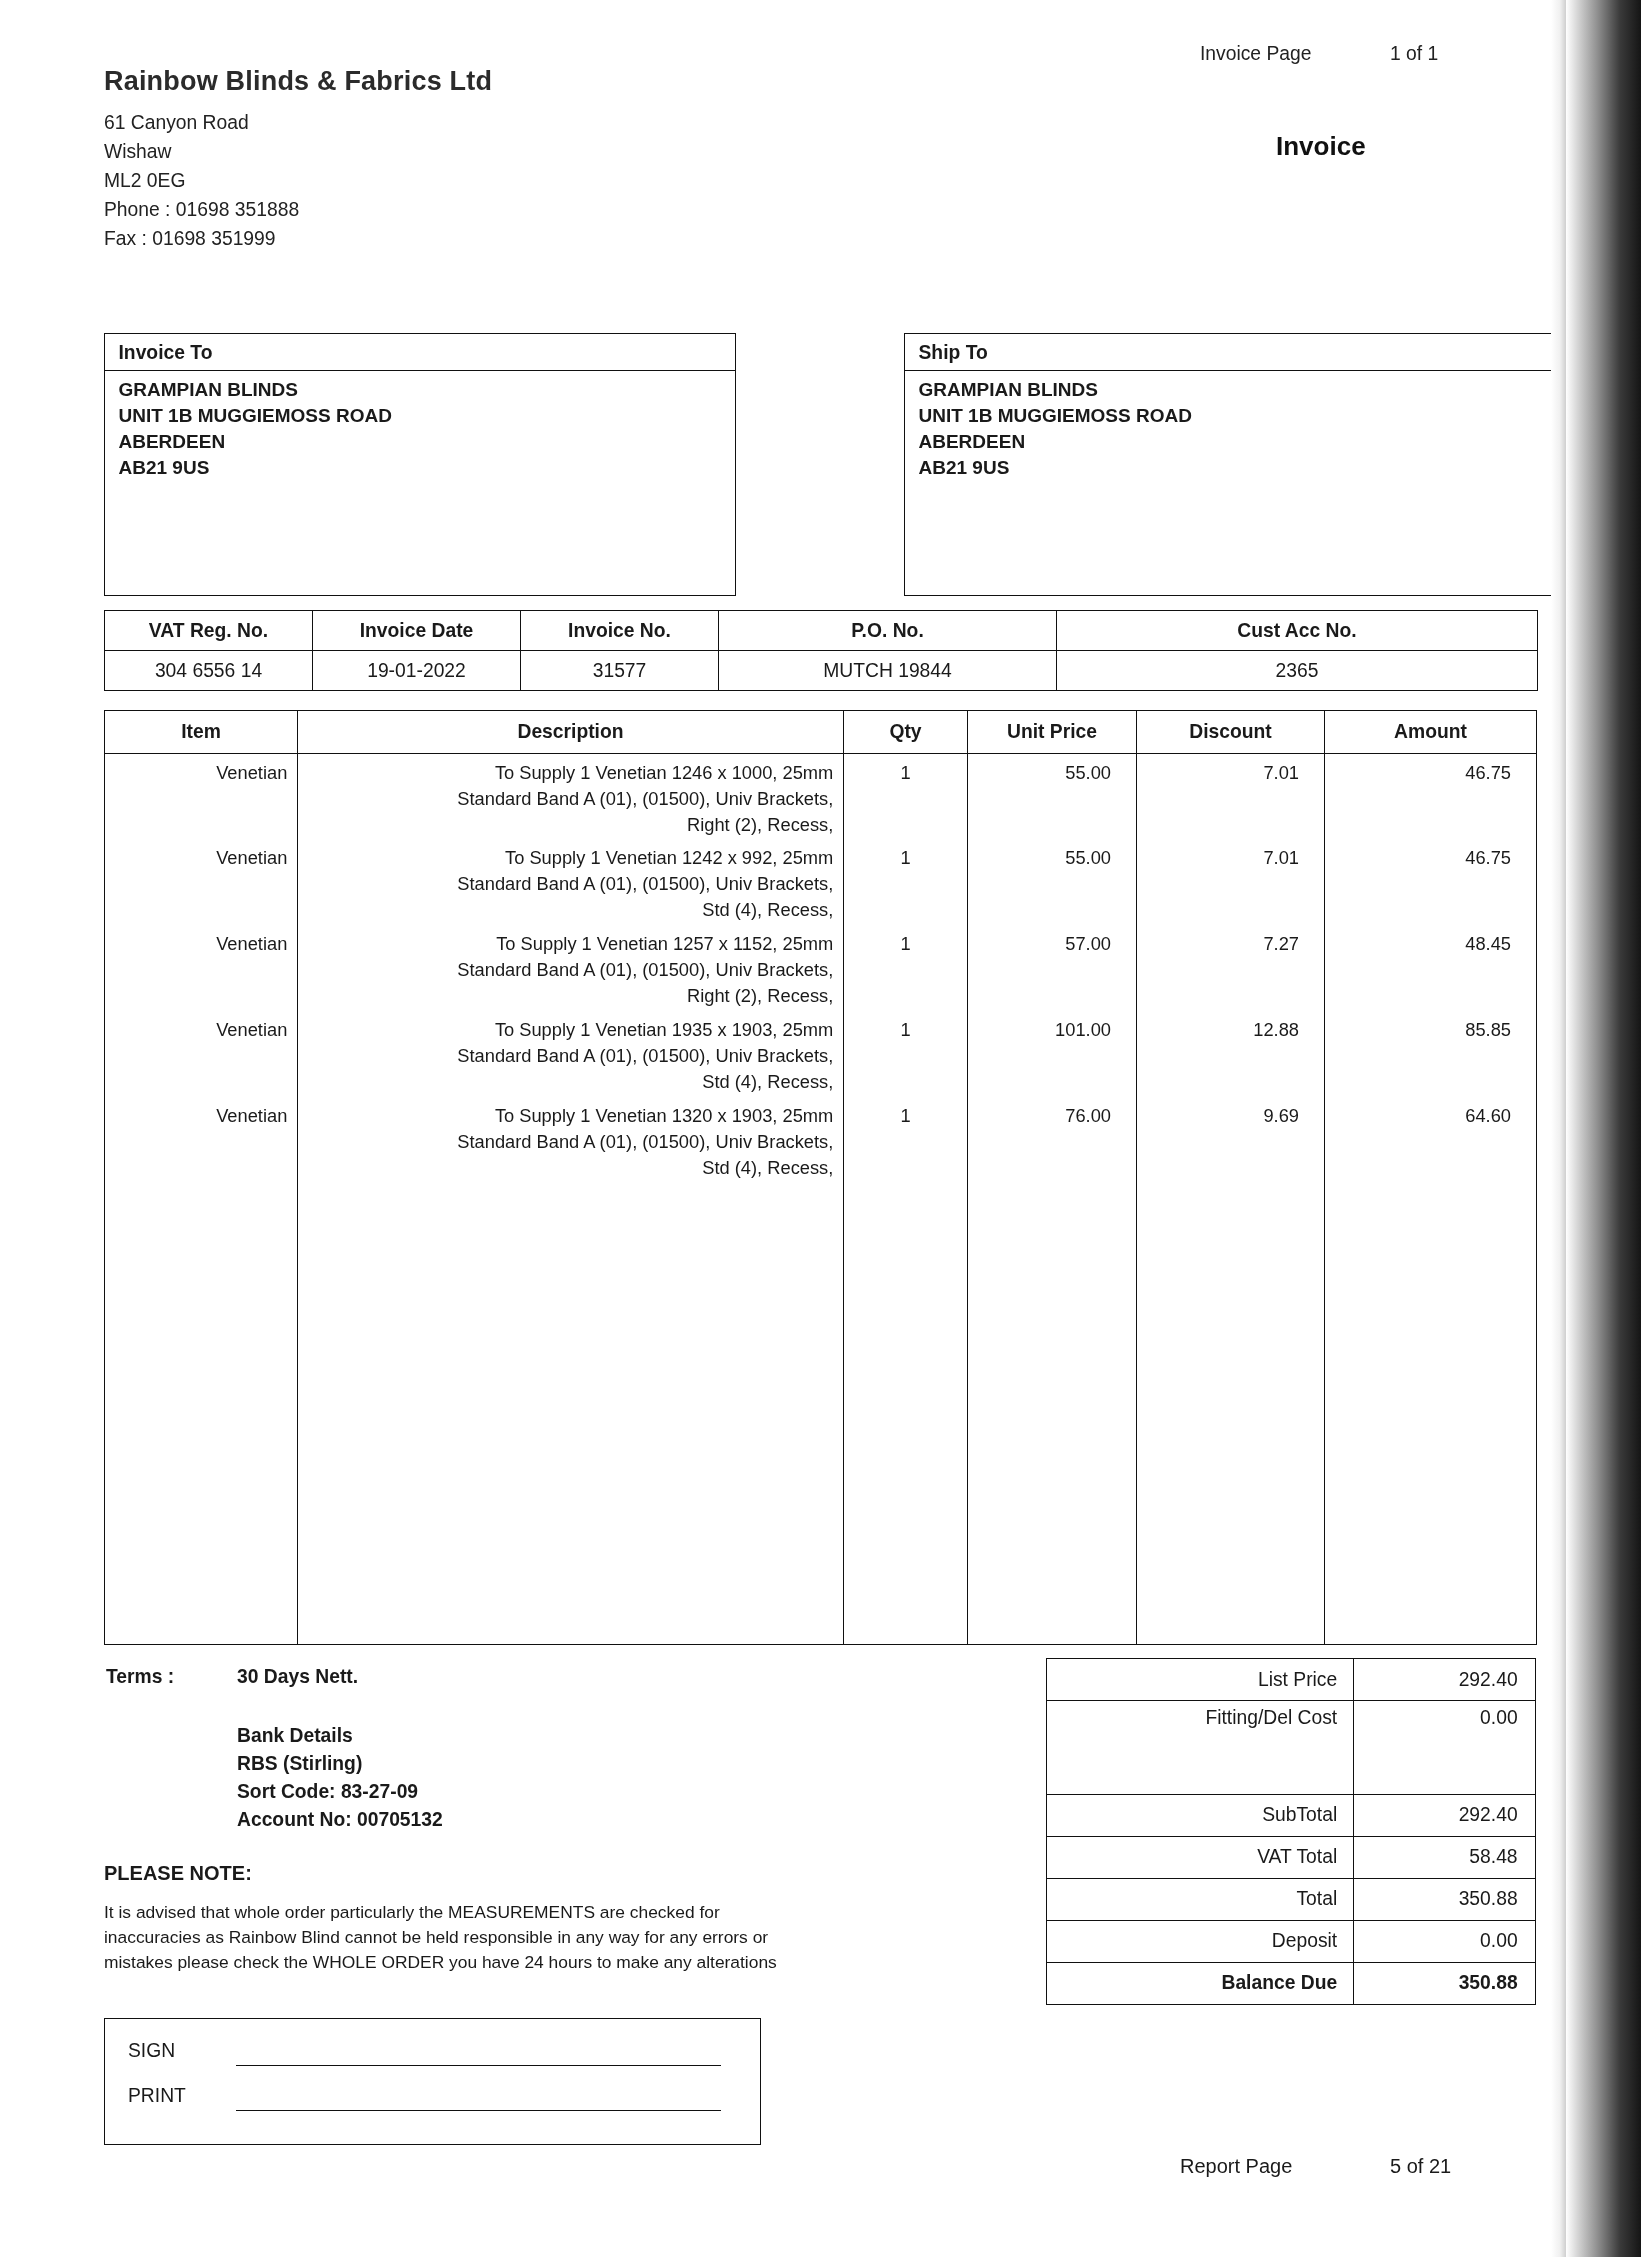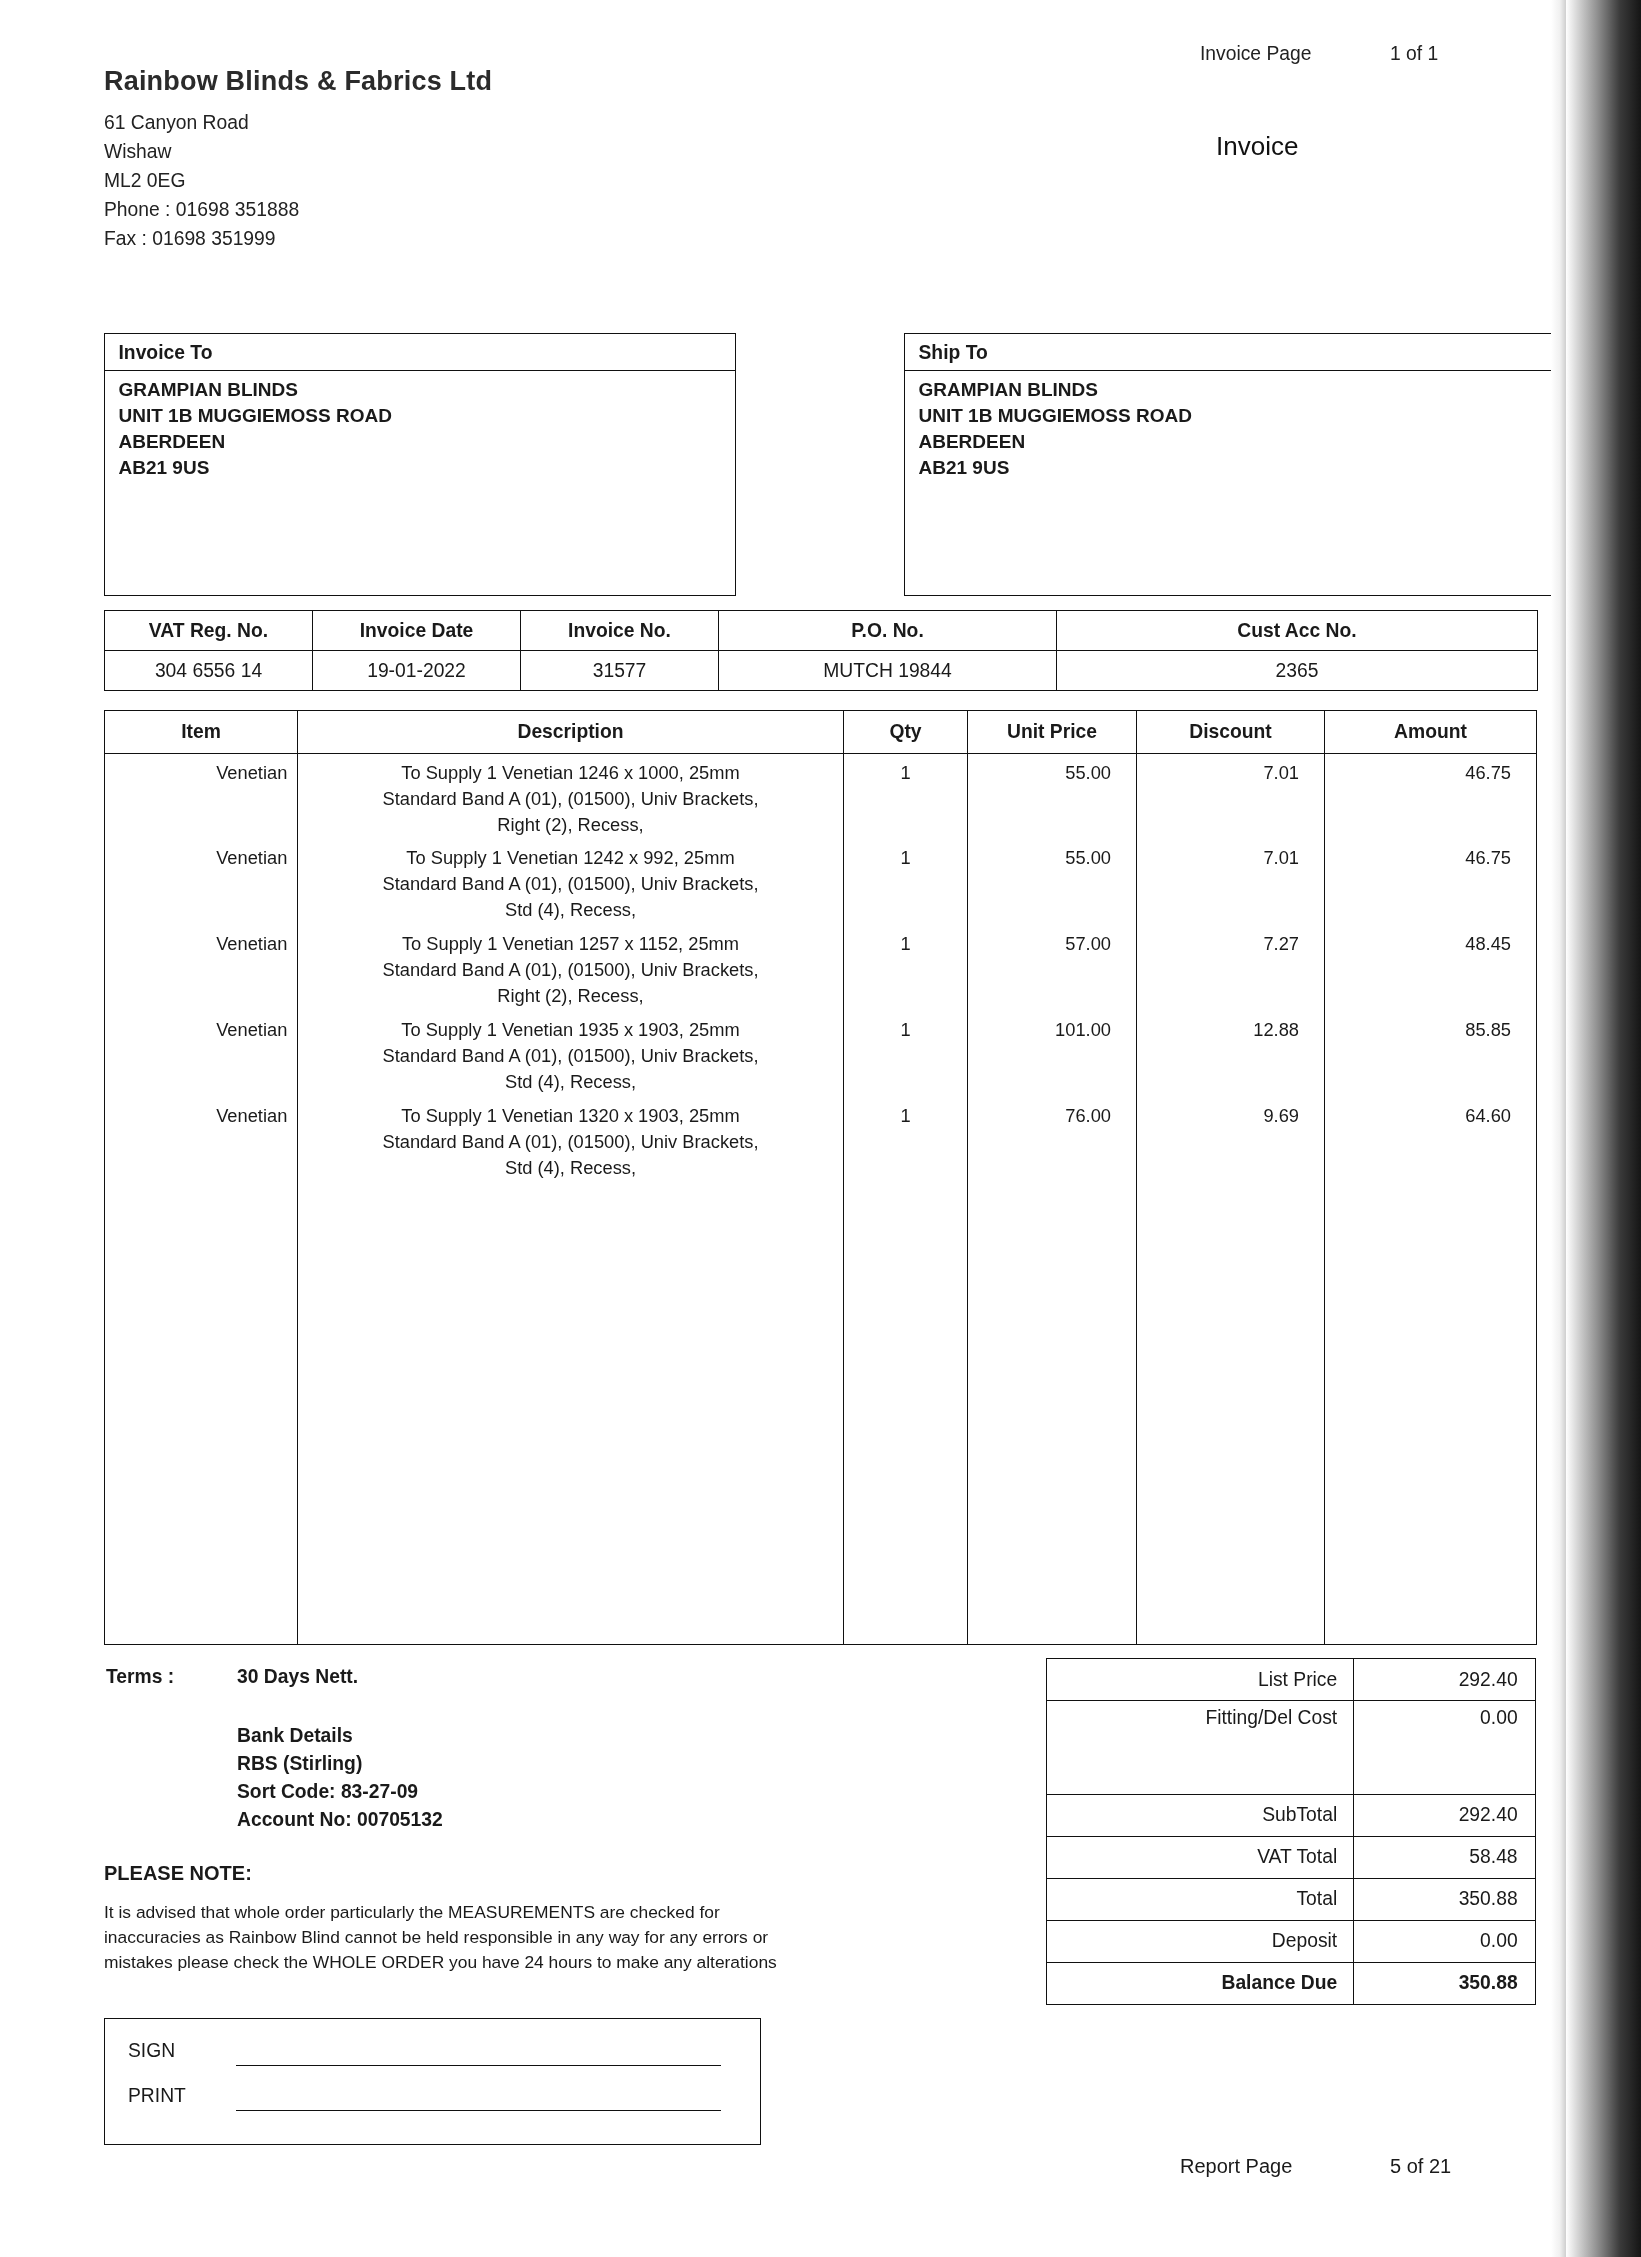--- a/index.html
+++ b/index.html
@@ -72,24 +72,24 @@
   }
   .invoice-page-value {
     position: absolute;
     left: 1390px;
     top: 43px;
     font-size: 19.3px;
     color: #222;
   }
   .invoice-word {
     position: absolute;
-    left: 1216px;
+    left: 1276px;
     top: 131px;
     font-size: 26px;
-    font-weight: normal;
+    font-weight: bold;
     color: #111;
   }
 
   
   .addr-box {
     position: absolute;
     border: 1.4px solid #111;
     box-sizing: border-box;
   }
   .addr-box .hdr {
@@ -148,21 +148,21 @@
   }
   .items-table td {
     border-left: 1.4px solid #111;
     border-right: 1.4px solid #111;
     font-size: 18.3px;
     padding: 5.8px 9.7px 1.9px 9.7px;
     vertical-align: top;
     line-height: 26px;
   }
   .items-table td.item   { text-align: right; }
-  .items-table td.desc   { text-align: center; }
+  .items-table td.desc   { text-align: right; }
   .items-table td.qty    { text-align: center; }
   .items-table td.num    { text-align: right; padding-right: 25px; }
   .items-table tr.filler td {
     border-bottom: 1.4px solid #111;
     height: 454px;
   }
 
   
   .terms-label {
     position: absolute;

